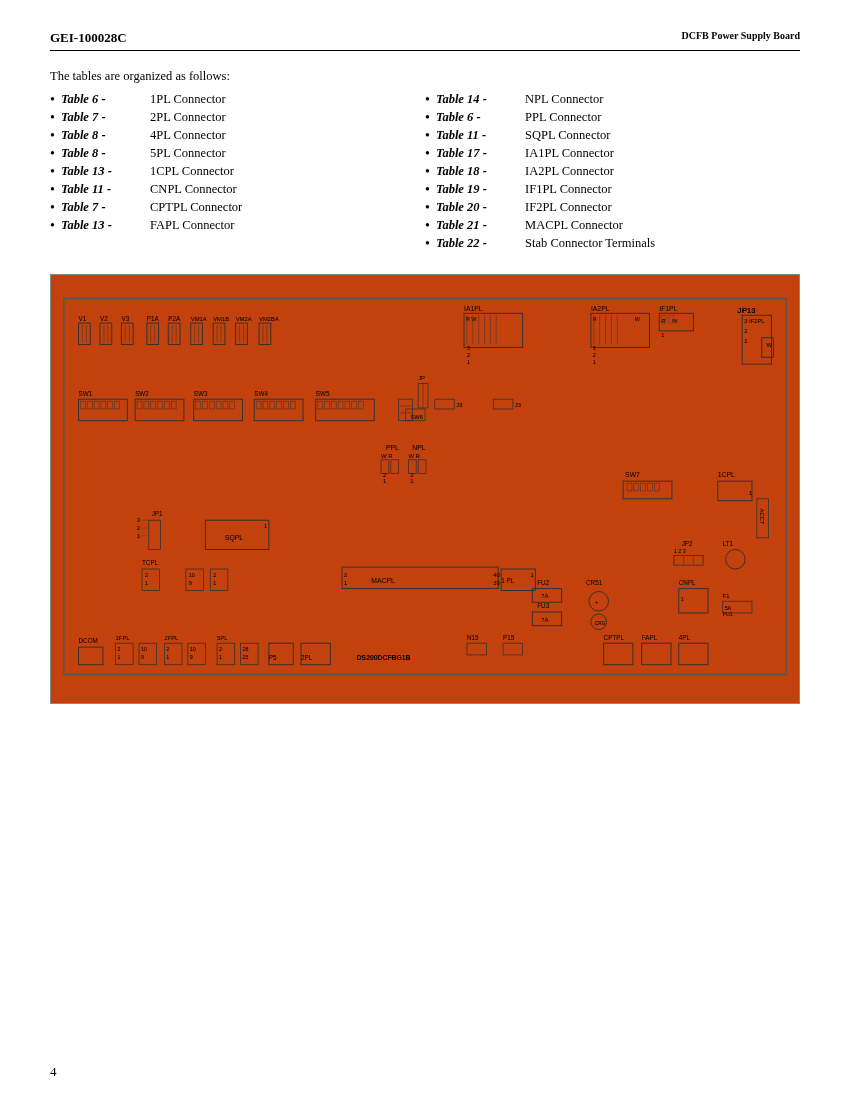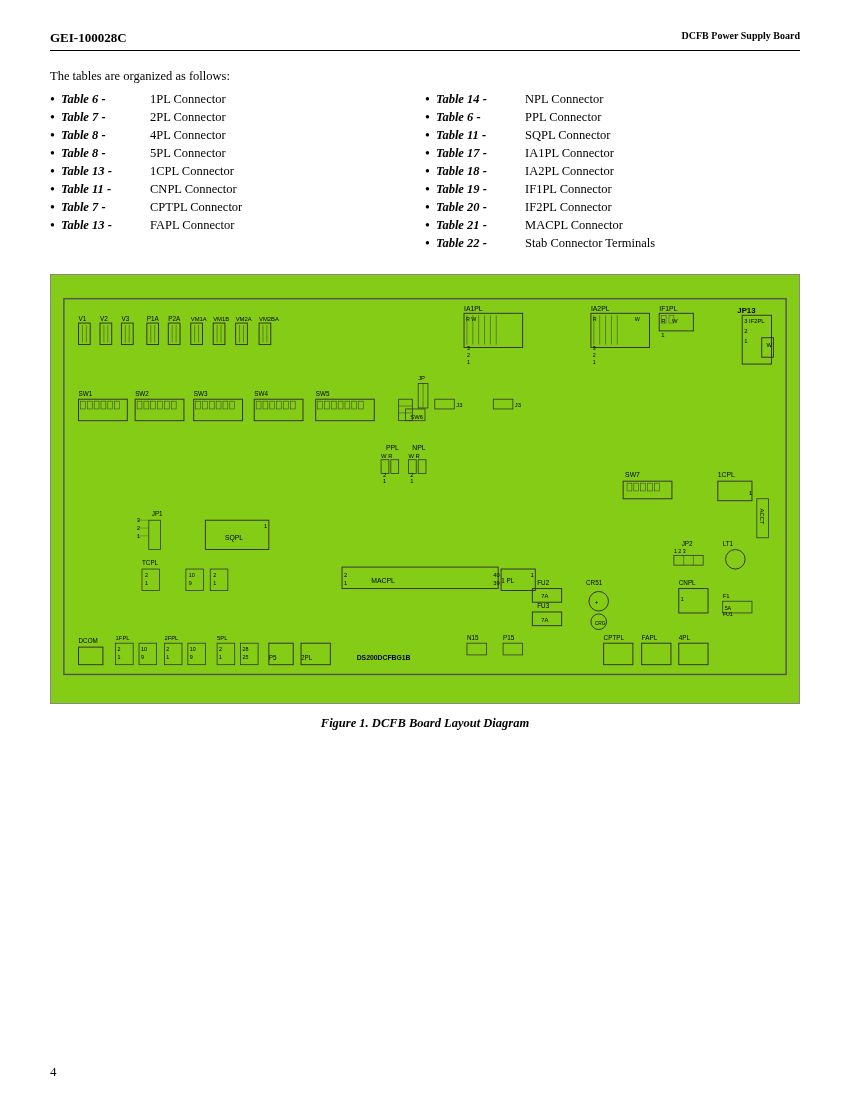--- a/index.html
+++ b/index.html
@@ -79,21 +79,21 @@
     }
 
     
     .diagram-container {
       border: 1px solid #888;
       padding: 8px;
       margin-bottom: 12px;
       position: relative;
       height: 430px;
       overflow: hidden;
-      background: #84cc16;
+      background: #c2410c;
     }
 
     
     .figure-caption {
       text-align: center;
       font-size: 12.5px;
       font-style: italic;
       font-weight: bold;
       margin-bottom: 20px;
     }
@@ -551,17 +551,16 @@
 
       <text x="597" y="355" font-size="6.5">FAPL</text>
       <rect x="597" y="358" width="30" height="22" fill="none" stroke="#333" stroke-width="1"></rect>
 
       <text x="635" y="355" font-size="6.5">4PL</text>
       <rect x="635" y="358" width="30" height="22" fill="none" stroke="#333" stroke-width="1"></rect>
 
     </svg>
   </div>
 
-  <p class="figure-caption">Figure 1.  DCFB Board Layout Diagram</p>
 
   <div class="page-number">4</div>
 
 </div>
 
 </body></html>

